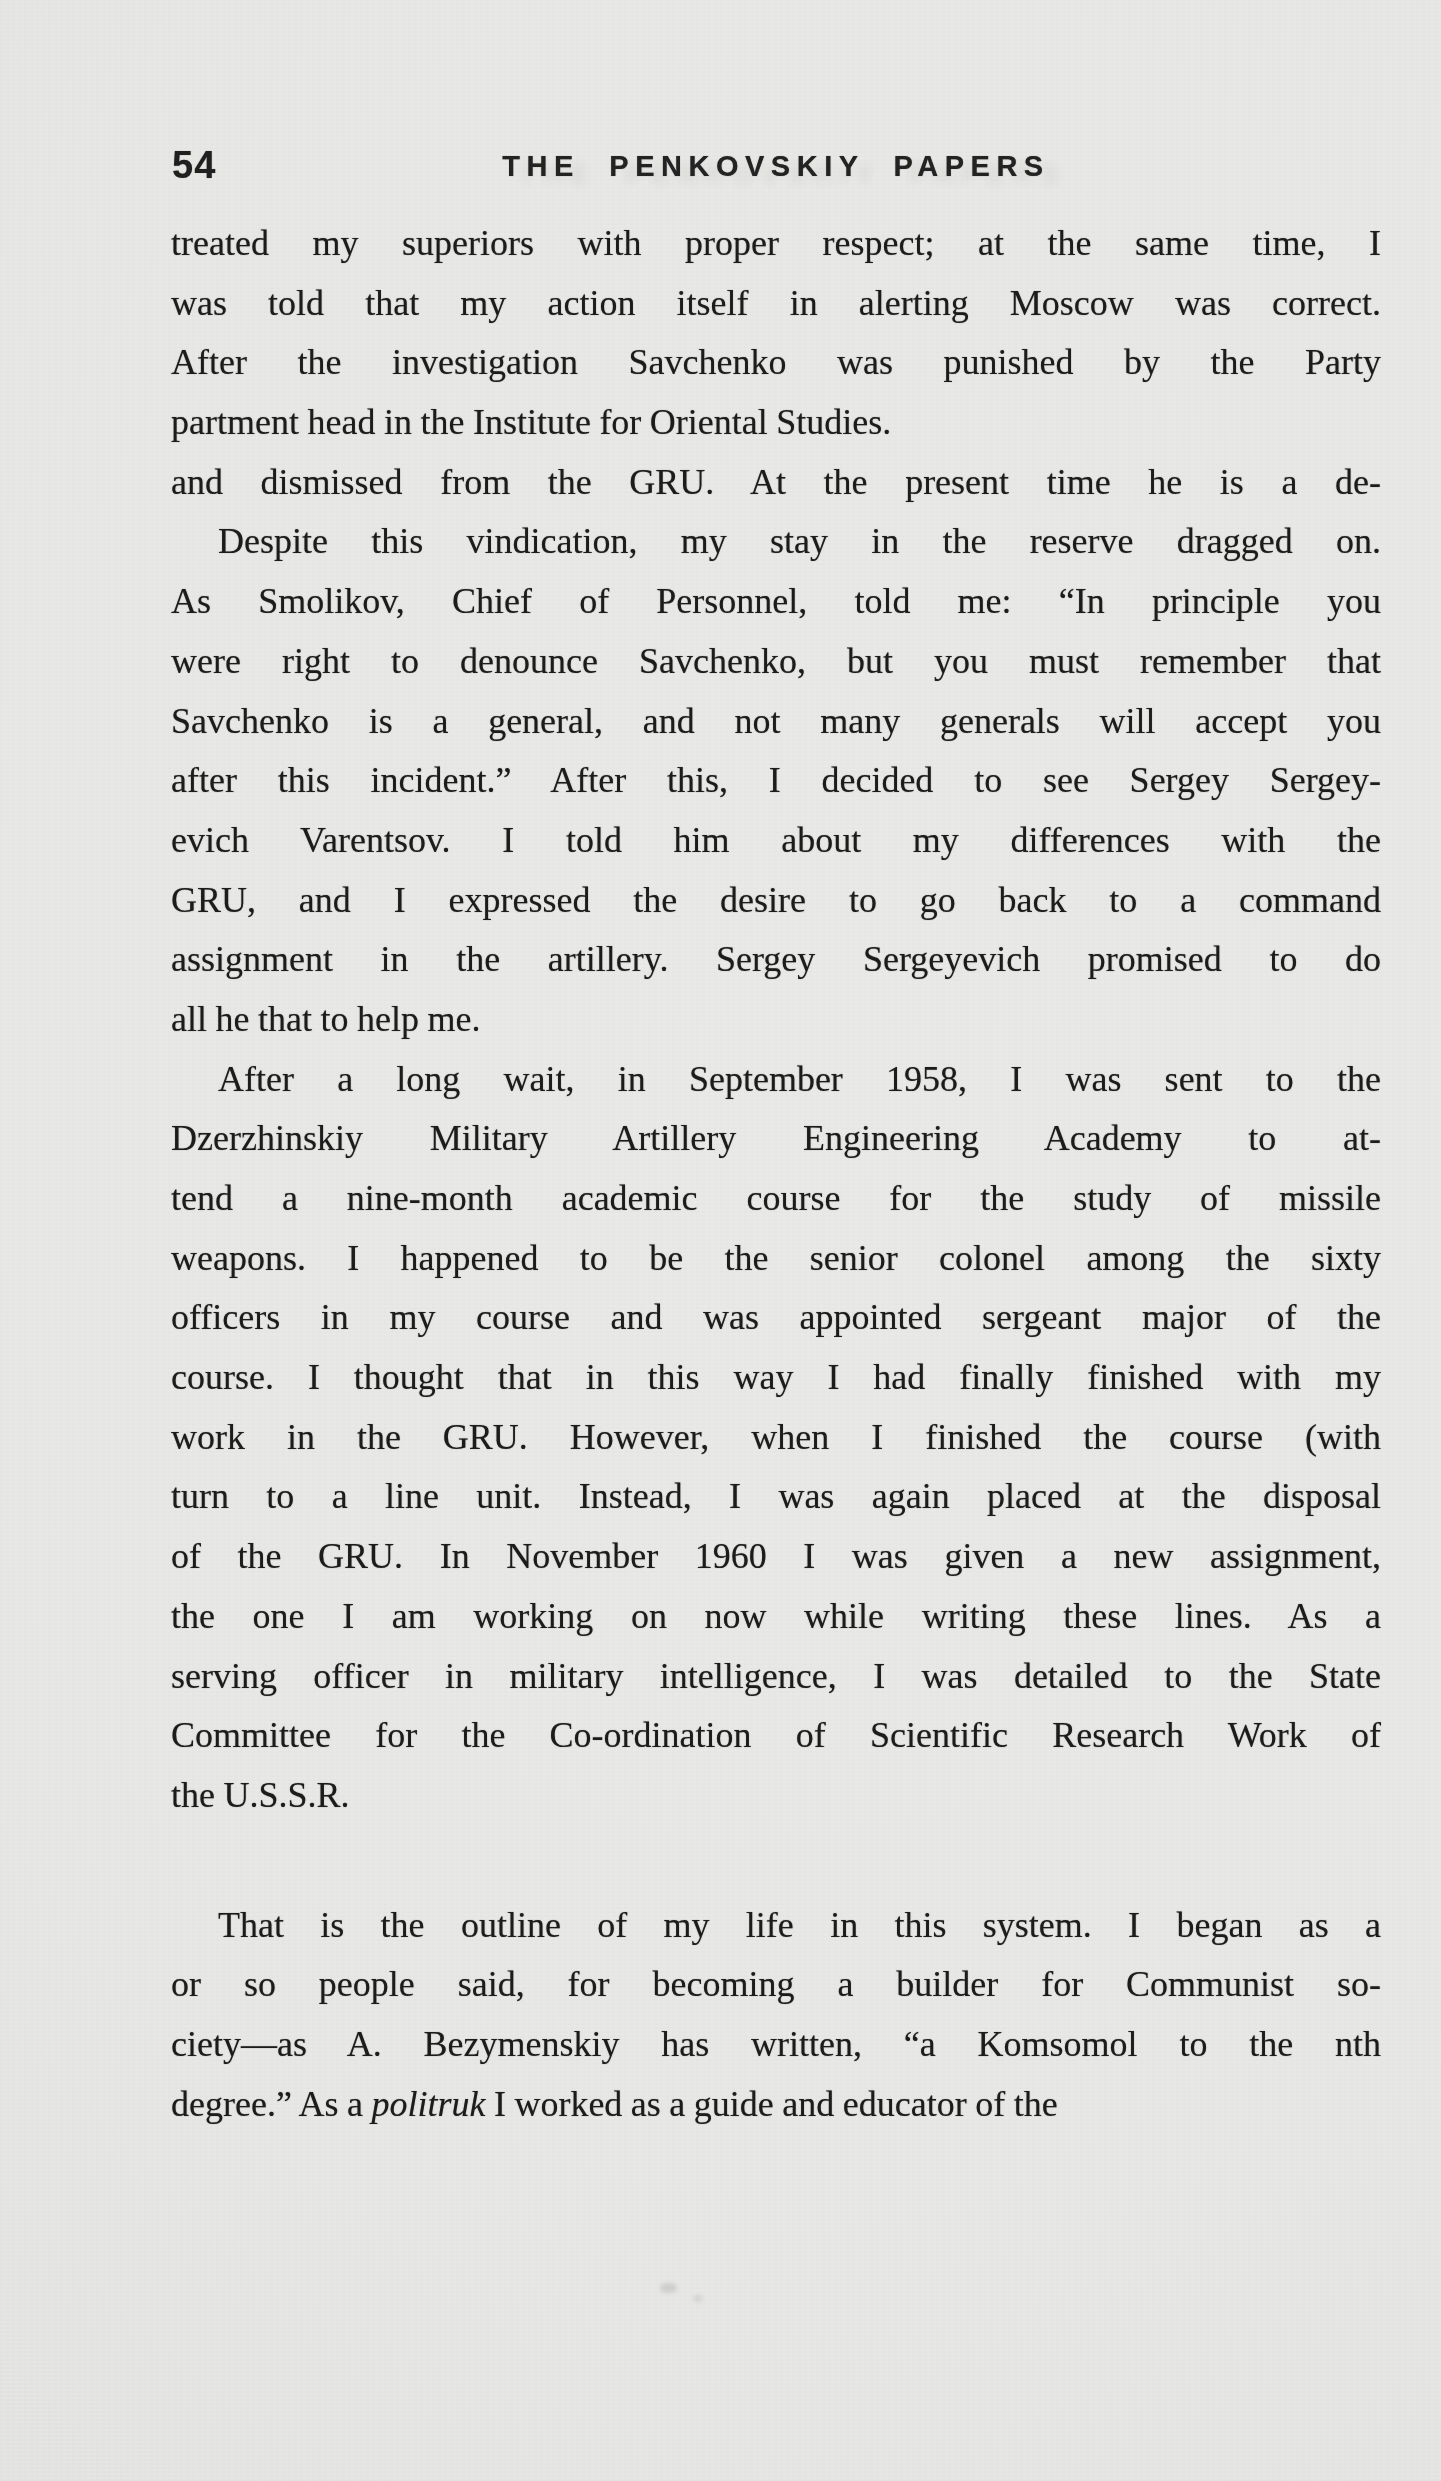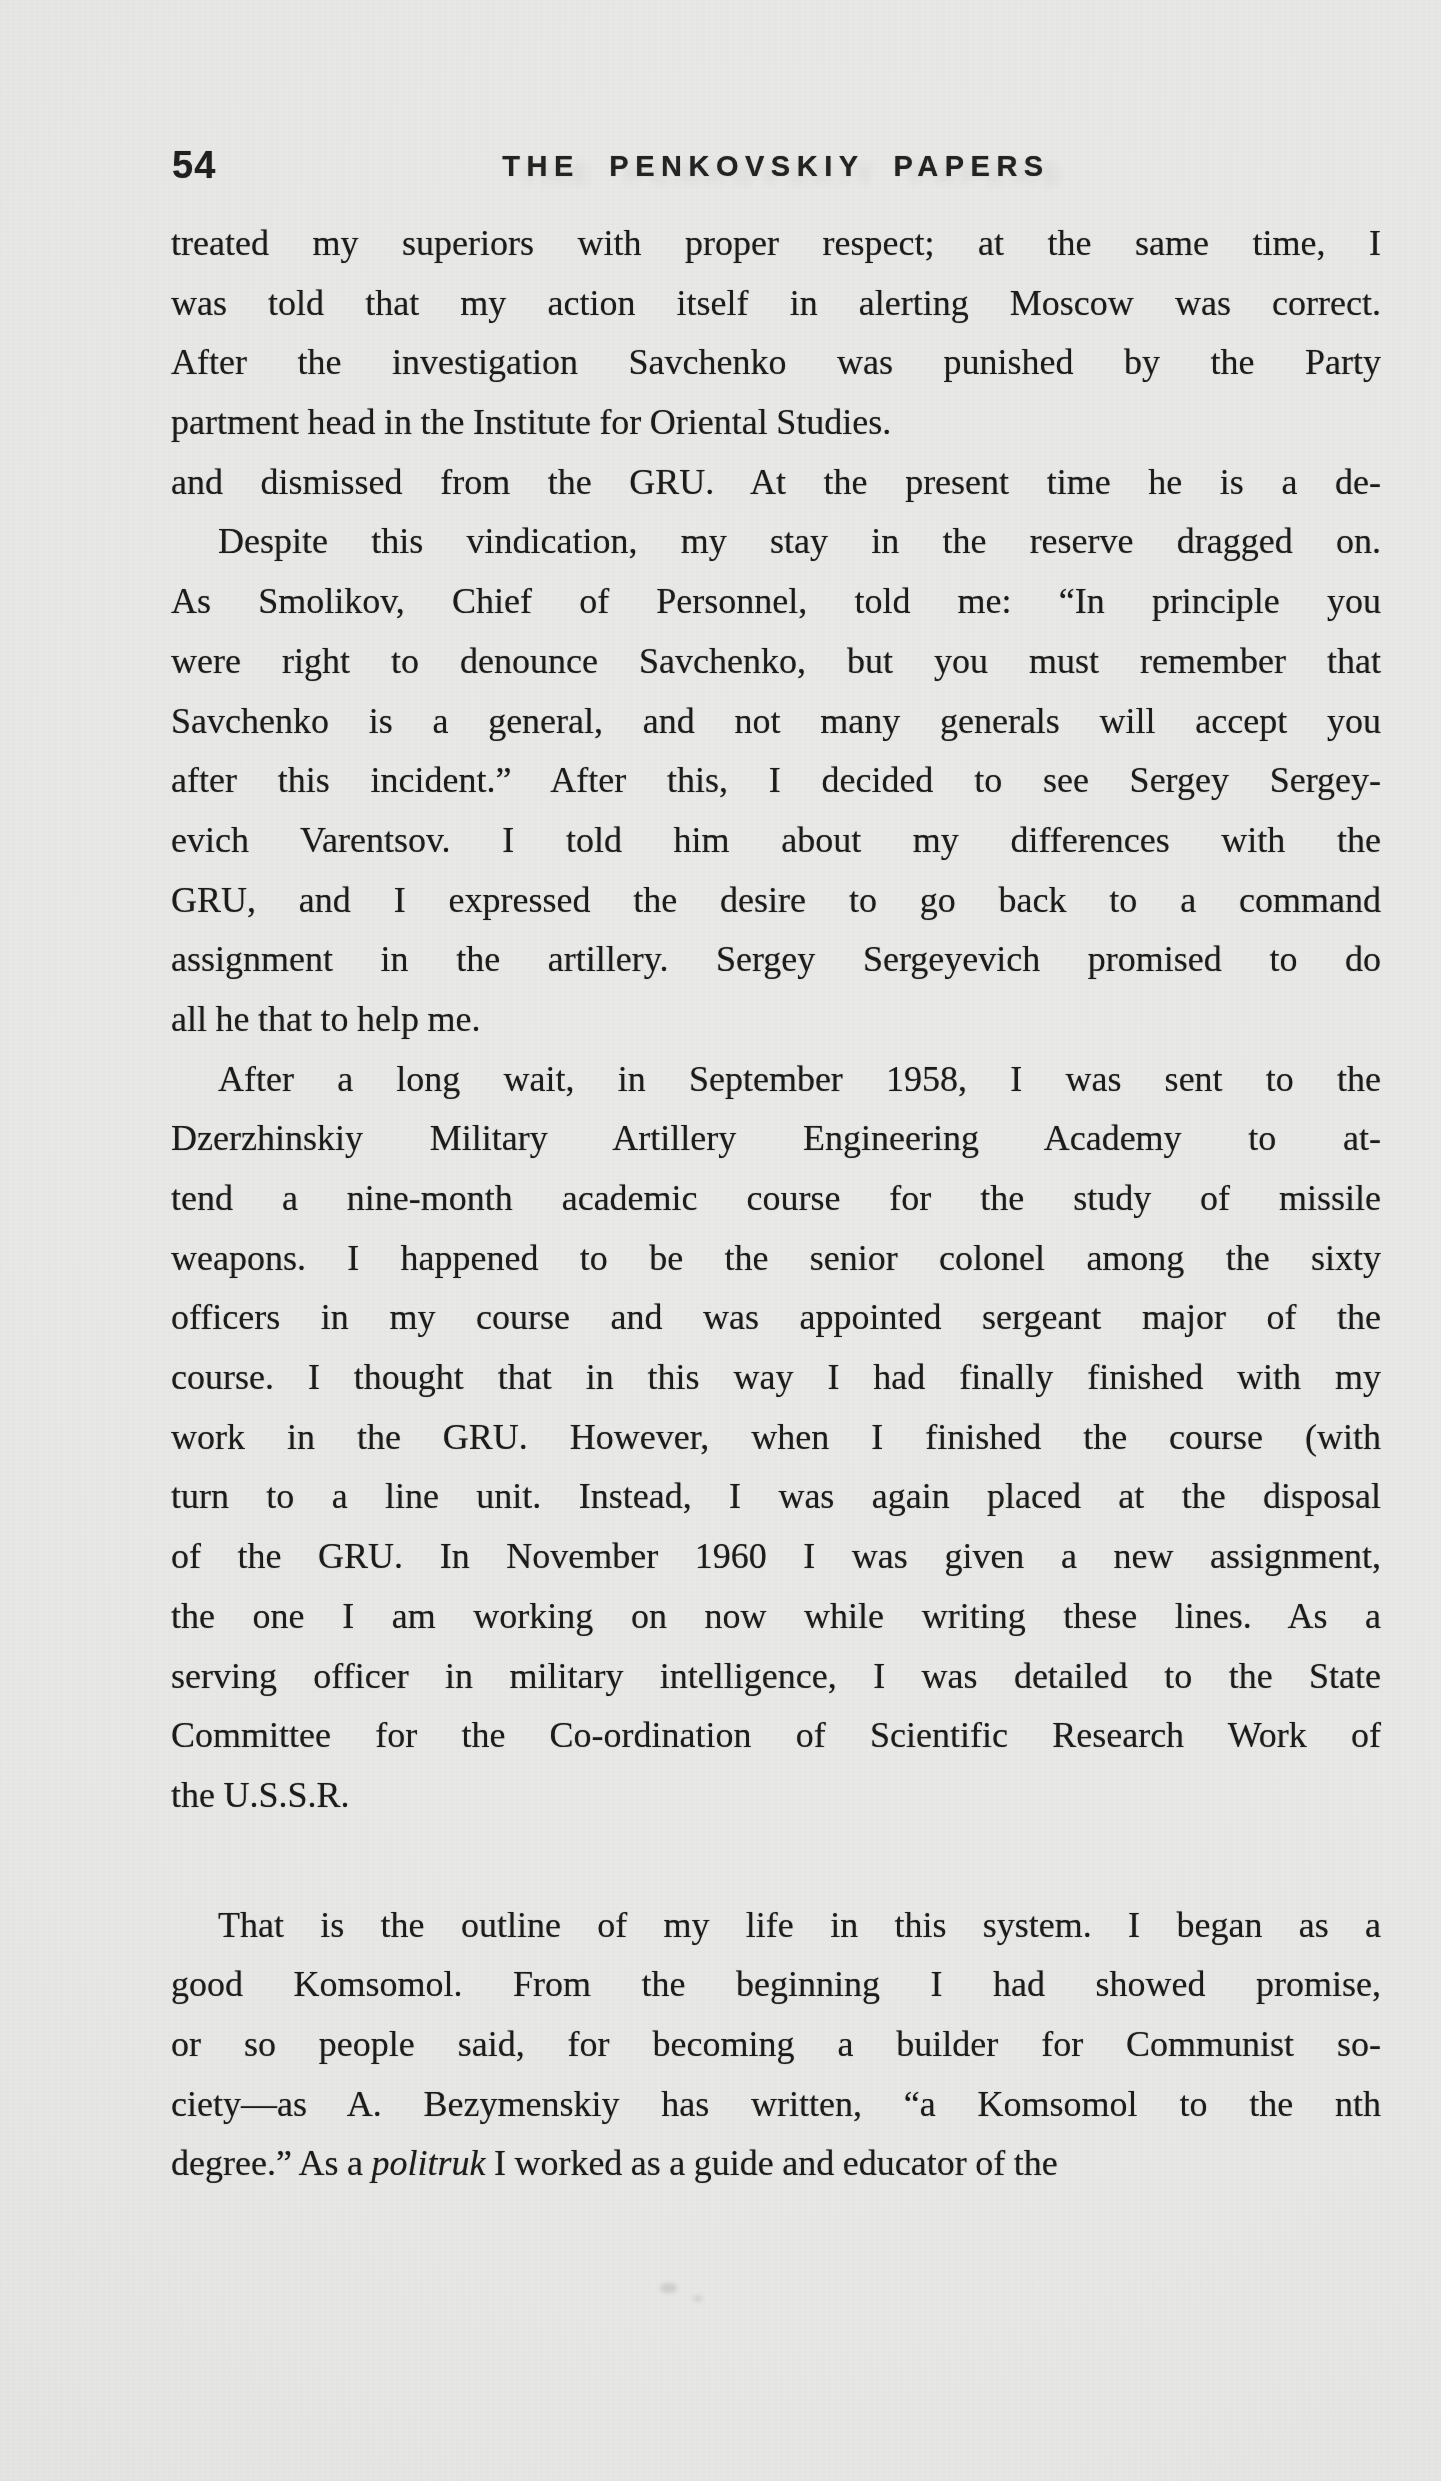--- a/index.html
+++ b/index.html
@@ -143,21 +143,20 @@
       <div class="ln">the one I am working on now while writing these lines. As a</div>
       <div class="ln">serving officer in military intelligence, I was detailed to the State</div>
       <div class="ln">Committee for the Co-ordination of Scientific Research Work of</div>
       <div class="ln last">the U.S.S.R.</div>
     </section>
 
     <div class="section-gap"></div>
 
     <section class="para">
       <div class="ln ind">That is the outline of my life in this system. I began as a</div>
-      <div class="ln">good Komsomol. From the beginning I had showed promise,</div>
       <div class="ln">or so people said, for becoming a builder for Communist so-</div>
       <div class="ln">ciety—as A. Bezymenskiy has written, “a Komsomol to the nth</div>
       <div class="ln last">
         <span>degree.” As a </span><span class="it">politruk</span><span> I worked as a guide and educator of the</span>
       </div>
     </section>
 
   </main>
 
   <div class="smudge s1"></div>

